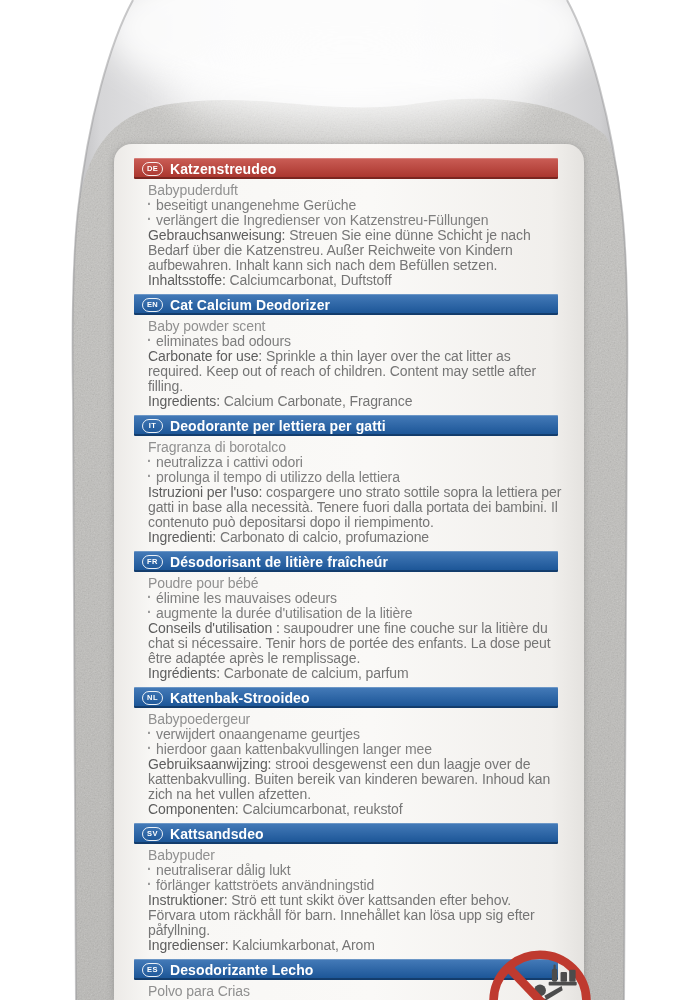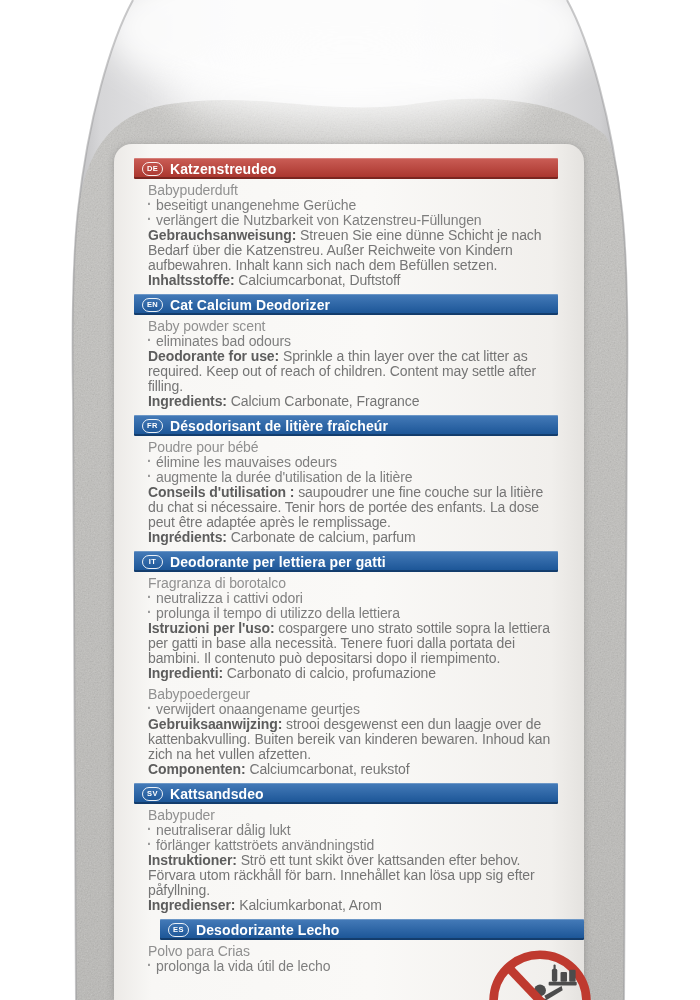--- a/index.html
+++ b/index.html
@@ -28,21 +28,21 @@
   .badge{
     min-width:15px;height:12px;padding:0 2px;border:1px solid rgba(255,255,255,.9);
     border-radius:9px;font-size:7.5px;font-weight:bold;letter-spacing:.4px;
     display:flex;align-items:center;justify-content:center;flex:0 0 auto;
   }
   #label p{margin:0;font-size:14px;line-height:15px;letter-spacing:-.1px;}
   .scent{color:#909090;padding-left:14px;}
   .bullet{color:#7e7e7e;padding-left:22px;position:relative;max-width:430px;}
   .bullet::before{content:"·";position:absolute;left:13px;top:-1px;font-weight:700;color:#9a9a9a;}
   .dir,.ingr{color:#757575;padding-left:14px;max-width:432px;}
-  .dir b,.ingr b{color:#5d5d5d;font-weight:700;}
+  .dir b,.ingr b{color:#5d5d5d;font-weight:400;}
   
   #no-dispose{position:absolute;left:372px;top:800px;width:108px;height:110px;}
 </style>
 </head>
 <body>
 <div id="stage">
 
   <svg id="bottle-art" viewBox="0 0 700 1000" xmlns="http://www.w3.org/2000/svg">
     <defs>
       <linearGradient id="bodyG" x1="0" y1="0" x2="1" y2="0">
@@ -85,81 +85,86 @@
 
   <div id="label">
 
     <section class="sec">
       <div class="bar" style="background-color: rgb(191, 58, 49);">
         <span class="badge">DE</span>
         <span>Katzenstreudeo</span>
       </div>
       <p class="scent">Babypuderduft</p>
       <p class="bullet">beseitigt unangenehme Gerüche</p>
-      <p class="bullet">verlängert die Nutzbarkeit von Katzenstreu-Füllungen</p>
+      <p class="bullet">verlängert die Ingredienser von Katzenstreu-Füllungen</p>
       <p class="dir"><b>Gebrauchsanweisung:</b> <span>Streuen Sie eine dünne Schicht je nach Bedarf über die Katzenstreu. Außer Reichweite von Kindern aufbewahren. Inhalt kann sich nach dem Befüllen setzen.</span></p>
       <p class="ingr"><b>Inhaltsstoffe:</b> <span>Calciumcarbonat, Duftstoff</span></p>
     </section>
 
     <section class="sec">
       <div class="bar" style="background-color: rgb(28, 94, 169);">
         <span class="badge">EN</span>
         <span>Cat Calcium Deodorizer</span>
       </div>
       <p class="scent">Baby powder scent</p>
       <p class="bullet">eliminates bad odours</p>
-      <p class="dir"><b>Deodorante for use:</b> <span>Sprinkle a thin layer over the cat litter as required. Keep out of reach of children. Content may settle after filling.</span></p>
+      <p class="dir"><b>Carbonate for use:</b> <span>Sprinkle a thin layer over the cat litter as required. Keep out of reach of children. Content may settle after filling.</span></p>
       <p class="ingr"><b>Ingredients:</b> <span>Calcium Carbonate, Fragrance</span></p>
+    </section>
+
+    <section class="sec">
+      <div class="bar" style="background-color: rgb(28, 94, 169);">
+        <span class="badge">IT</span>
+        <span>Deodorante per lettiera per gatti</span>
+      </div>
+      <p class="scent">Fragranza di borotalco</p>
+      <p class="bullet">neutralizza i cattivi odori</p>
+      <p class="bullet">prolunga il tempo di utilizzo della lettiera</p>
+      <p class="dir"><b>Istruzioni per l'uso:</b> <span>cospargere uno strato sottile sopra la lettiera per gatti in base alla necessità. Tenere fuori dalla portata dei bambini. Il contenuto può depositarsi dopo il riempimento.</span></p>
+      <p class="ingr"><b>Ingredienti:</b> <span>Carbonato di calcio, profumazione</span></p>
     </section>
 
     <section class="sec">
       <div class="bar" style="background-color: rgb(28, 94, 169);">
         <span class="badge">FR</span>
         <span>Désodorisant de litière fraîcheúr</span>
       </div>
       <p class="scent">Poudre pour bébé</p>
       <p class="bullet">élimine les mauvaises odeurs</p>
       <p class="bullet">augmente la durée d'utilisation de la litière</p>
       <p class="dir"><b>Conseils d'utilisation :</b> <span>saupoudrer une fine couche sur la litière du chat si nécessaire. Tenir hors de portée des enfants. La dose peut être adaptée après le remplissage.</span></p>
       <p class="ingr"><b>Ingrédients:</b> <span>Carbonate de calcium, parfum</span></p>
     </section>
 
     <section class="sec">
       <div class="bar" style="background-color: rgb(28, 94, 169);">
-        <span class="badge">IT</span>
-        <span>Deodorante per lettiera per gatti</span>
+        <span class="badge">NL</span>
+        <span>Kattenbak-Strooideo</span>
       </div>
-      <p class="scent">Fragranza di borotalco</p>
-      <p class="bullet">neutralizza i cattivi odori</p>
-      <p class="bullet">prolunga il tempo di utilizzo della lettiera</p>
-      <p class="dir"><b>Istruzioni per l'uso:</b> <span>cospargere uno strato sottile sopra la lettiera per gatti in base alla necessità. Tenere fuori dalla portata dei bambini. Il contenuto può depositarsi dopo il riempimento.</span></p>
-      <p class="ingr"><b>Ingredienti:</b> <span>Carbonato di calcio, profumazione</span></p>
-    </section>
-
-    <section class="sec">
       <p class="scent">Babypoedergeur</p>
       <p class="bullet">verwijdert onaangename geurtjes</p>
+      <p class="bullet">hierdoor gaan kattenbakvullingen langer mee</p>
       <p class="dir"><b>Gebruiksaanwijzing:</b> <span>strooi desgewenst een dun laagje over de kattenbakvulling. Buiten bereik van kinderen bewaren. Inhoud kan zich na het vullen afzetten.</span></p>
       <p class="ingr"><b>Componenten:</b> <span>Calciumcarbonat, reukstof</span></p>
     </section>
 
     <section class="sec">
       <div class="bar" style="background-color: rgb(28, 94, 169); text-align: right;">
         <span class="badge">SV</span>
         <span>Kattsandsdeo</span>
       </div>
       <p class="scent">Babypuder</p>
       <p class="bullet">neutraliserar dålig lukt</p>
       <p class="bullet">förlänger kattströets användningstid</p>
       <p class="dir"><b>Instruktioner:</b> <span>Strö ett tunt skikt över kattsanden efter behov. Förvara utom räckhåll för barn. Innehållet kan lösa upp sig efter påfyllning.</span></p>
       <p class="ingr"><b>Ingredienser:</b> <span>Kalciumkarbonat, Arom</span></p>
     </section>
 
     <section class="sec">
-      <div class="bar" style="background-color: rgb(28, 94, 169); margin-left: 26px;">
+      <div class="bar" style="background-color: rgb(28, 94, 169);">
         <span class="badge">ES</span>
         <span>Desodorizante Lecho</span>
       </div>
       <p class="scent">Polvo para Crias</p>
       <p class="bullet">prolonga la vida útil de lecho</p>
 
     </section>
 
     <svg id="no-dispose" viewBox="0 0 100 100" xmlns="http://www.w3.org/2000/svg">
       <circle cx="50" cy="52" r="43" fill="none" stroke="#bf3a2f" stroke-width="8"></circle>

